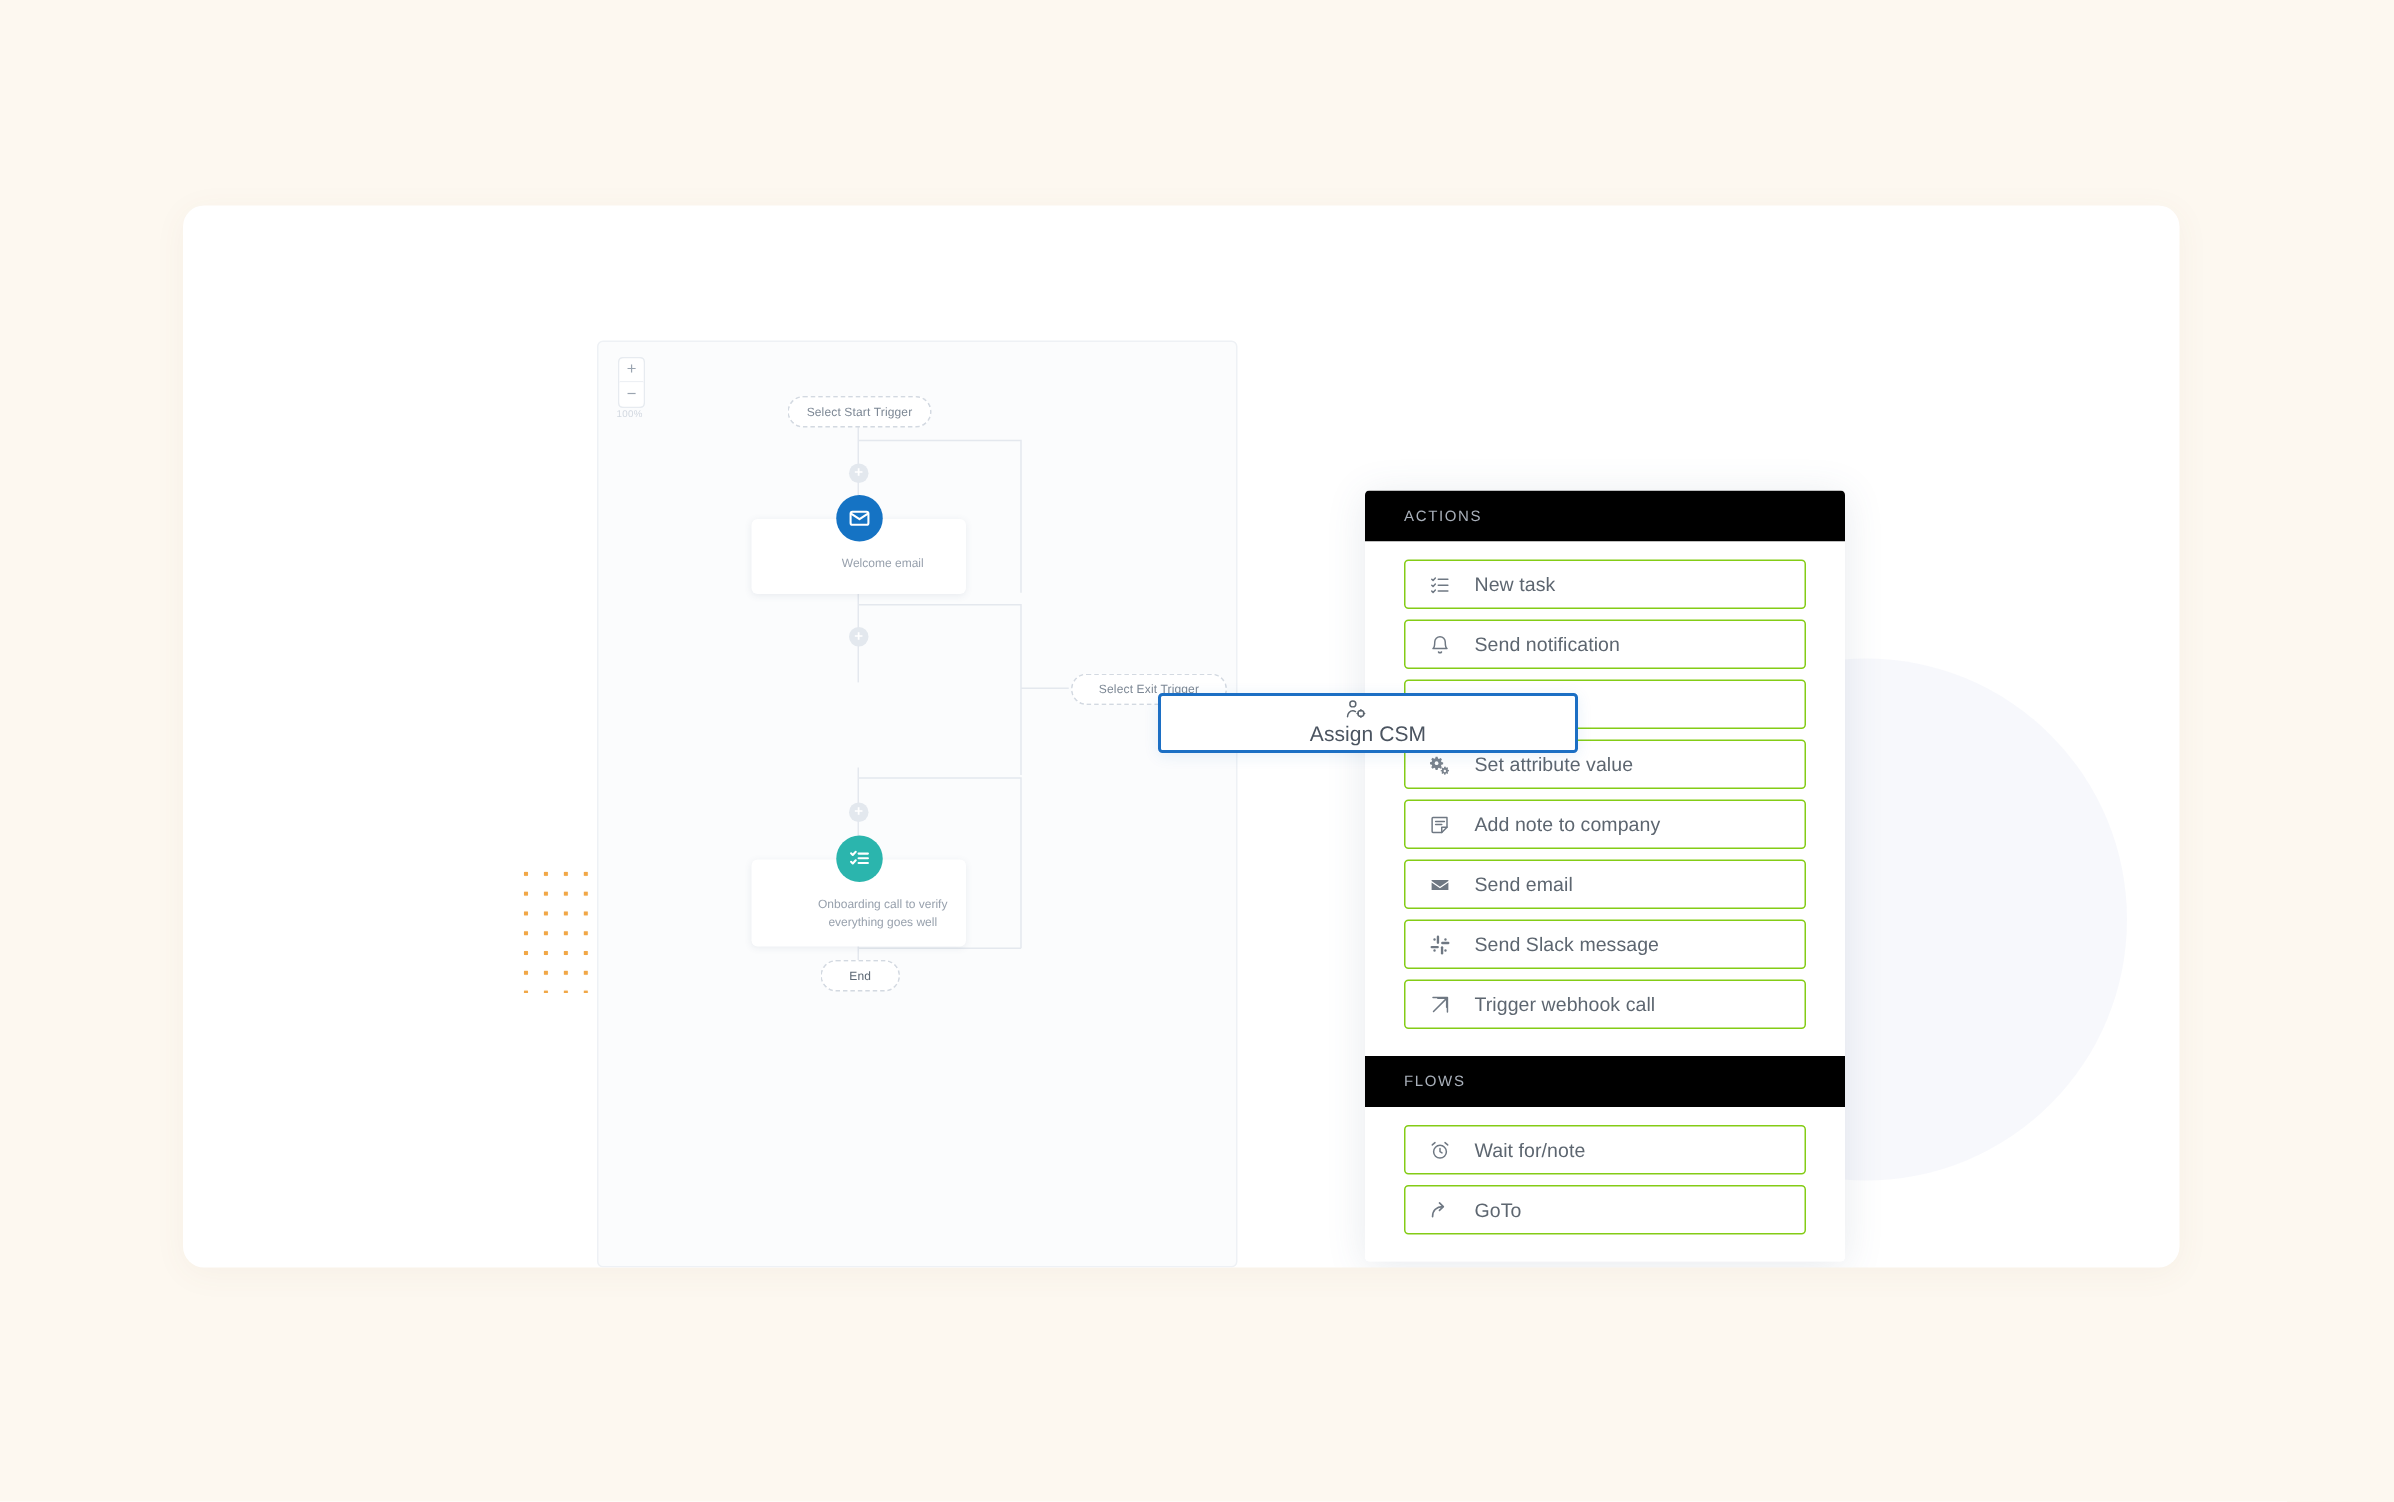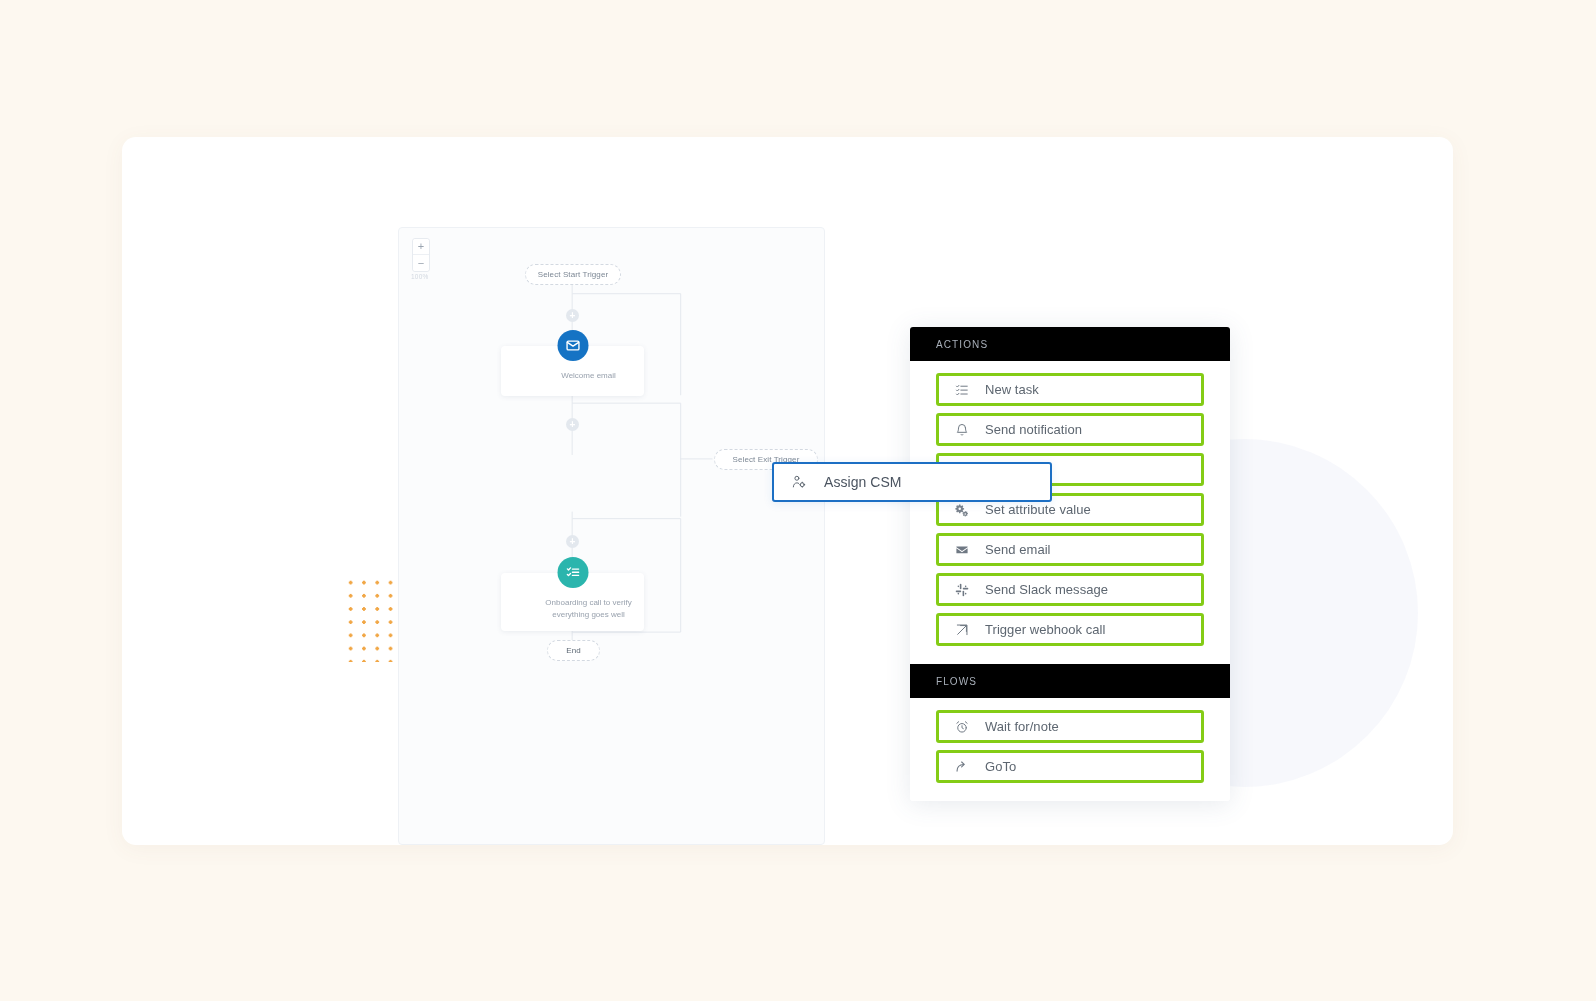--- a/index.html
+++ b/index.html
@@ -212,21 +212,21 @@
     font-size: 10px;
     letter-spacing: 1.1px;
     color: #a9b0ba;
     text-transform: uppercase;
   }
   .panel-section-body { padding: 12px 26px 18px; background: #fff; }
   .action-item {
     display: flex;
     align-items: center;
     height: 33px;
-    border: 3px solid #84cc16;
+    border: 1px solid #84cc16;
     border-radius: 3px;
     margin-bottom: 7px;
     padding: 0 14px;
     background: #ffffff;
     cursor: pointer;
   }
   .action-item:last-child { margin-bottom: 0; }
   .action-icon {
     width: 17px;
     height: 17px;
@@ -253,20 +253,21 @@
     height: 40px;
     background: #ffffff;
     border: 2px solid #1c6fc4;
     border-radius: 3px;
     display: flex;
     align-items: center;
     padding: 0 16px;
     z-index: 40;
     box-shadow: 0 2px 10px rgba(28,111,196,0.10);
     cursor: grabbing;
+    flex-direction: column;
   }
   #drag-item .action-icon { margin-right: 17px; color: #5d6670; }
   #drag-item .action-label { font-size: 14px; color: #4b5460; }
 </style>
 </head>
 <body>
 
 <div id="app-card">
 
   <div id="deco-circle-big"></div>
@@ -375,20 +376,31 @@
           <svg viewBox="0 0 24 24" fill="currentColor">
             <path d="M9.2 2.6l.55 2.0 1.1.45 1.8-1.05 1.55 1.55-1.05 1.8.45 1.1 2.0.55v2.2l-2.0.55-.45 1.1 1.05 1.8-1.55 1.55-1.8-1.05-1.1.45-.55 2.0H7l-.55-2.0-1.1-.45-1.8 1.05L2 14.5l1.05-1.8-.45-1.1-2.0-.55V8.85l2.0-.55.45-1.1L2 5.4l1.55-1.55 1.8 1.05 1.1-.45.55-2.0z" opacity=".92"></path>
             <circle cx="8.1" cy="9.95" r="2.15" fill="#fff"></circle>
             <path d="M18.2 13.6l.35 1.25.7.3 1.15-.65.95.95-.65 1.15.3.7 1.25.35v1.35l-1.25.35-.3.7.65 1.15-.95.95-1.15-.65-.7.3-.35 1.25h-1.35l-.35-1.25-.7-.3-1.15.65-.95-.95.65-1.15-.3-.7-1.25-.35V18.1l1.25-.35.3-.7-.65-1.15.95-.95 1.15.65.7-.3.35-1.25z" opacity=".92"></path>
             <circle cx="17.5" cy="18.8" r="1.35" fill="#fff"></circle>
           </svg>
         </span>
         <span class="action-label">Set attribute value</span>
       </div>
 
+      <div class="action-item">
+        <span class="action-icon">
+          <svg viewBox="0 0 24 24" fill="none" stroke="currentColor" stroke-width="1.7" stroke-linecap="round" stroke-linejoin="round">
+            <path d="M20 3.5H4a1 1 0 00-1 1v15a1 1 0 001 1h10l6-6V4.5a1 1 0 00-1-1z"></path>
+            <path d="M14 20.5v-6h6"></path>
+            <path d="M7 8h10"></path>
+              <path d="M7 11.5h7"></path>
+          </svg>
+        </span>
+        <span class="action-label">Add note to company</span>
+      </div>
 
       <div class="action-item">
         <span class="action-icon">
           <svg viewBox="0 0 24 24" fill="currentColor">
             <path d="M2.4 6.2h19.2v1.1L12 13.9 2.4 7.3V6.2zm0 2.9l9.6 6.6 9.6-6.6v8.6H2.4V9.1z"></path>
           </svg>
         </span>
         <span class="action-label">Send email</span>
       </div>
 

